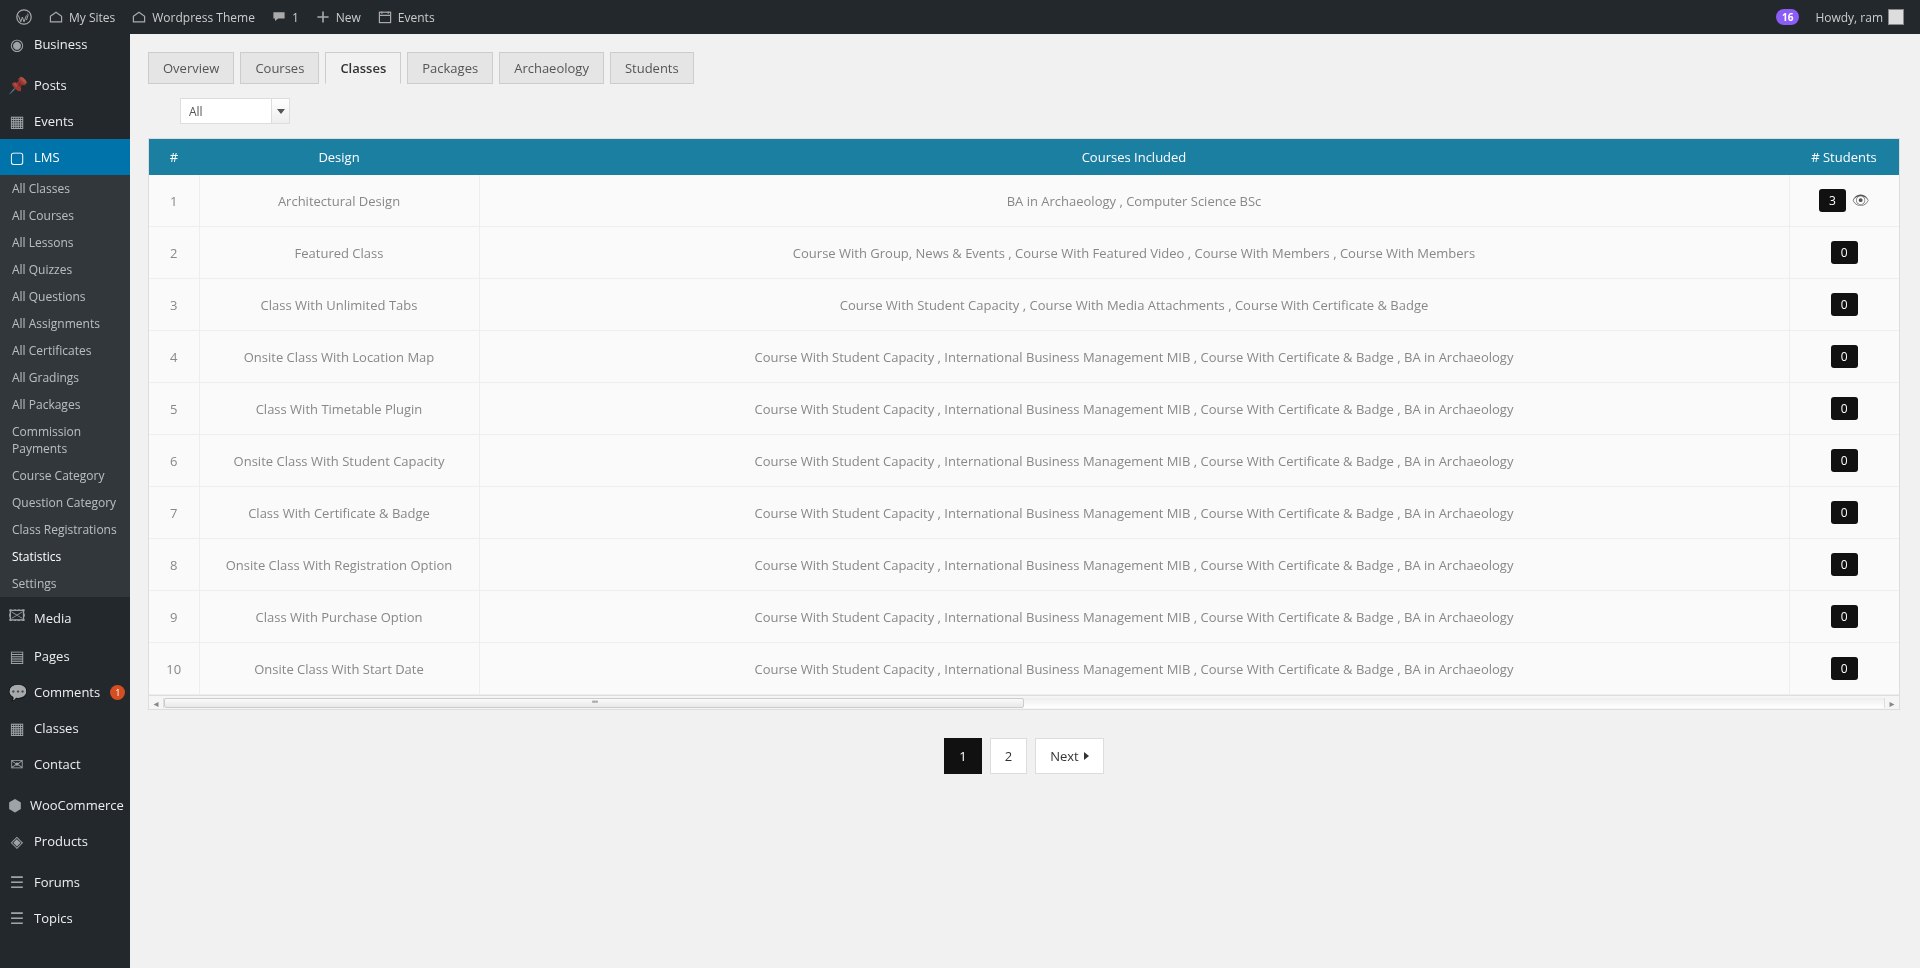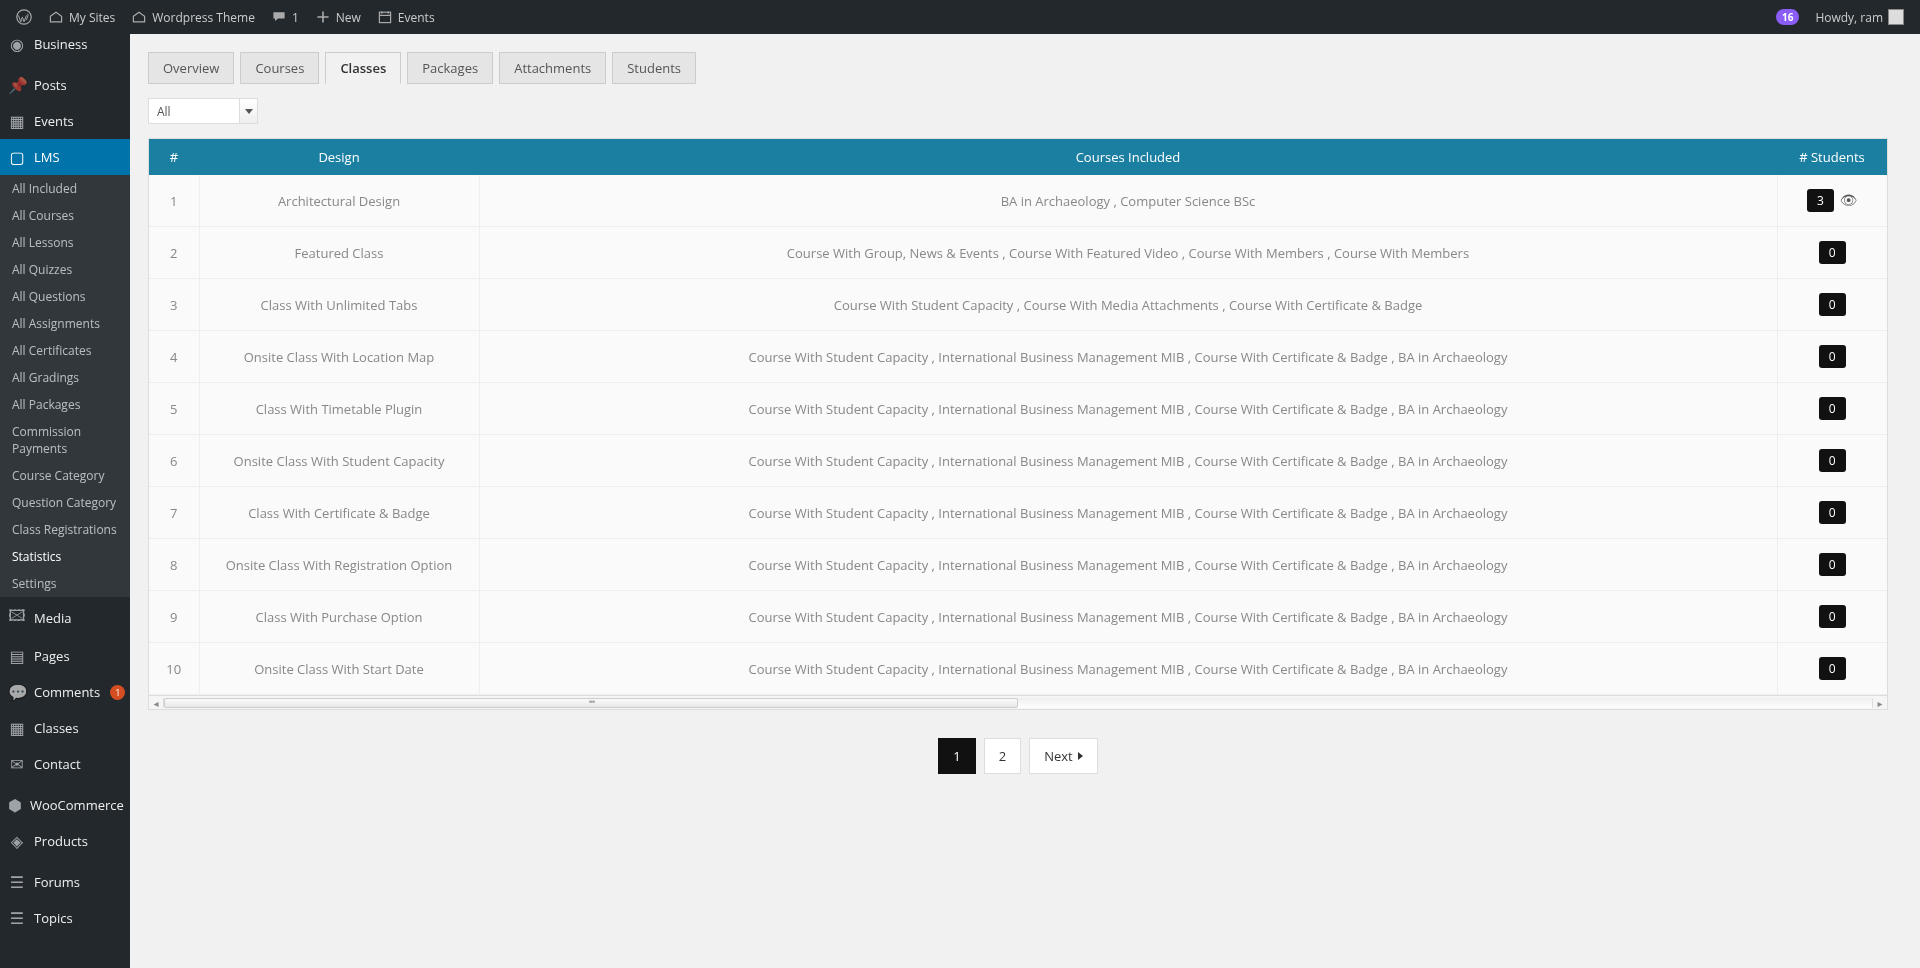--- a/index.html
+++ b/index.html
@@ -21,30 +21,30 @@
 .sidebar-item.current::after { content: ""; position: absolute; right: -6px; top: 50%; transform: translateY(-50%); width: 0; height: 0; border-top: 6px solid transparent; border-bottom: 6px solid transparent; border-right: 6px solid #f1f1f1; }
 .sidebar-item .dashicon { font-size: 16px; width: 18px; text-align: center; color: rgba(240,245,250,.6); }
 .sidebar-item.current .dashicon { color: #fff; }
 .sidebar-sub { background: #32373c; }
 .sidebar-sub .sidebar-subitem { padding: 5px 12px; color: rgba(240,245,250,.7); cursor: pointer; font-size: 12px; }
 .sidebar-sub .sidebar-subitem.current { color: #fff; font-weight: 400; }
 .sidebar-separator { height: 5px; }
 .count-badge { background: #d54e21; color: #fff; border-radius: 10px; padding: 1px 5px; font-size: 9px; margin-left: 2px; }
 
 
-.content { margin-left: 130px; padding: 18px 32px 0 18px; }
+.content { margin-left: 130px; padding: 18px 20px 0 18px; }
 
 
 .tabs { display: flex; gap: 6px; margin-bottom: 14px; }
 .tab { background: #e5e5e5; border: 1px solid #ccc; padding: 6px 14px; cursor: pointer; color: #555; border-bottom: 1px solid #ccc; font-size: 13px; }
 .tab.active { background: #f1f1f1; border-bottom: 1px solid #f1f1f1; font-weight: 600; color: #333; }
 
 
 .filter-row { margin-bottom: 14px; }
-.filter-select { display: inline-flex; align-items: center; border: 1px solid #ddd; background: #fff; height: 26px; }
+.filter-select { display: inline-flex; align-items: center; border: 1px solid #ddd; background: #fff; height: 26px; margin-left: 32px; }
 .filter-select .sel-text { padding: 0 8px; min-width: 90px; font-size: 12px; color: #555; }
 .filter-select .sel-btn { border-left: 1px solid #ddd; width: 18px; height: 100%; display: flex; align-items: center; justify-content: center; background: linear-gradient(#fff, #eee); cursor: pointer; }
 .filter-select .sel-btn::after { content: ""; border-left: 4px solid transparent; border-right: 4px solid transparent; border-top: 5px solid #555; }
 
 
 .table-wrap { overflow-x: auto; border: 1px solid #ddd; background: #fafafa; }
 .data-table { width: 100%; border-collapse: collapse; background: #fafafa; min-width: 1370px; }
 .data-table thead th { background: #1b7fa2; color: #fff; font-weight: 400; padding: 9px 8px; text-align: center; font-size: 13px; }
 .data-table tbody td { padding: 14px 8px; border-bottom: 1px solid #eee; text-align: center; vertical-align: middle; }
 .data-table tbody td.col-idx { color: #888; border-right: 1px solid #eee; width: 50px; }
@@ -137,21 +137,21 @@
       </li>
     <li class="sidebar-item">
         <span class="dashicon">▦</span>
         <span>Events</span>
       </li>
     <li class="sidebar-item current">
         <span class="dashicon">▢</span>
         <span>LMS</span>
       </li>
     <li class="sidebar-sub" id="lms-submenu">
-        <div class="sidebar-subitem">All Included</div>
+        <div class="sidebar-subitem">All Classes</div>
         <div class="sidebar-subitem">All Courses</div>
         <div class="sidebar-subitem">All Lessons</div>
         <div class="sidebar-subitem">All Quizzes</div>
         <div class="sidebar-subitem">All Questions</div>
         <div class="sidebar-subitem">All Assignments</div>
         <div class="sidebar-subitem">All Certificates</div>
         <div class="sidebar-subitem">All Gradings</div>
         <div class="sidebar-subitem">All Packages</div>
         <div class="sidebar-subitem">Commission Payments</div>
         <div class="sidebar-subitem">Course Category</div>
@@ -202,21 +202,21 @@
   </ul>
 </div>
 
 <div class="content">
 
   <div class="tabs" id="tabs">
       <div class="tab">Overview</div>
       <div class="tab">Courses</div>
       <div class="tab active">Classes</div>
       <div class="tab">Packages</div>
-      <div class="tab">Attachments</div>
+      <div class="tab">Archaeology</div>
       <div class="tab">Students</div>
     </div>
 
   <div class="filter-row">
     <div class="filter-select">
       <span class="sel-text">All</span>
       <span class="sel-btn"></span>
     </div>
   </div>
 

